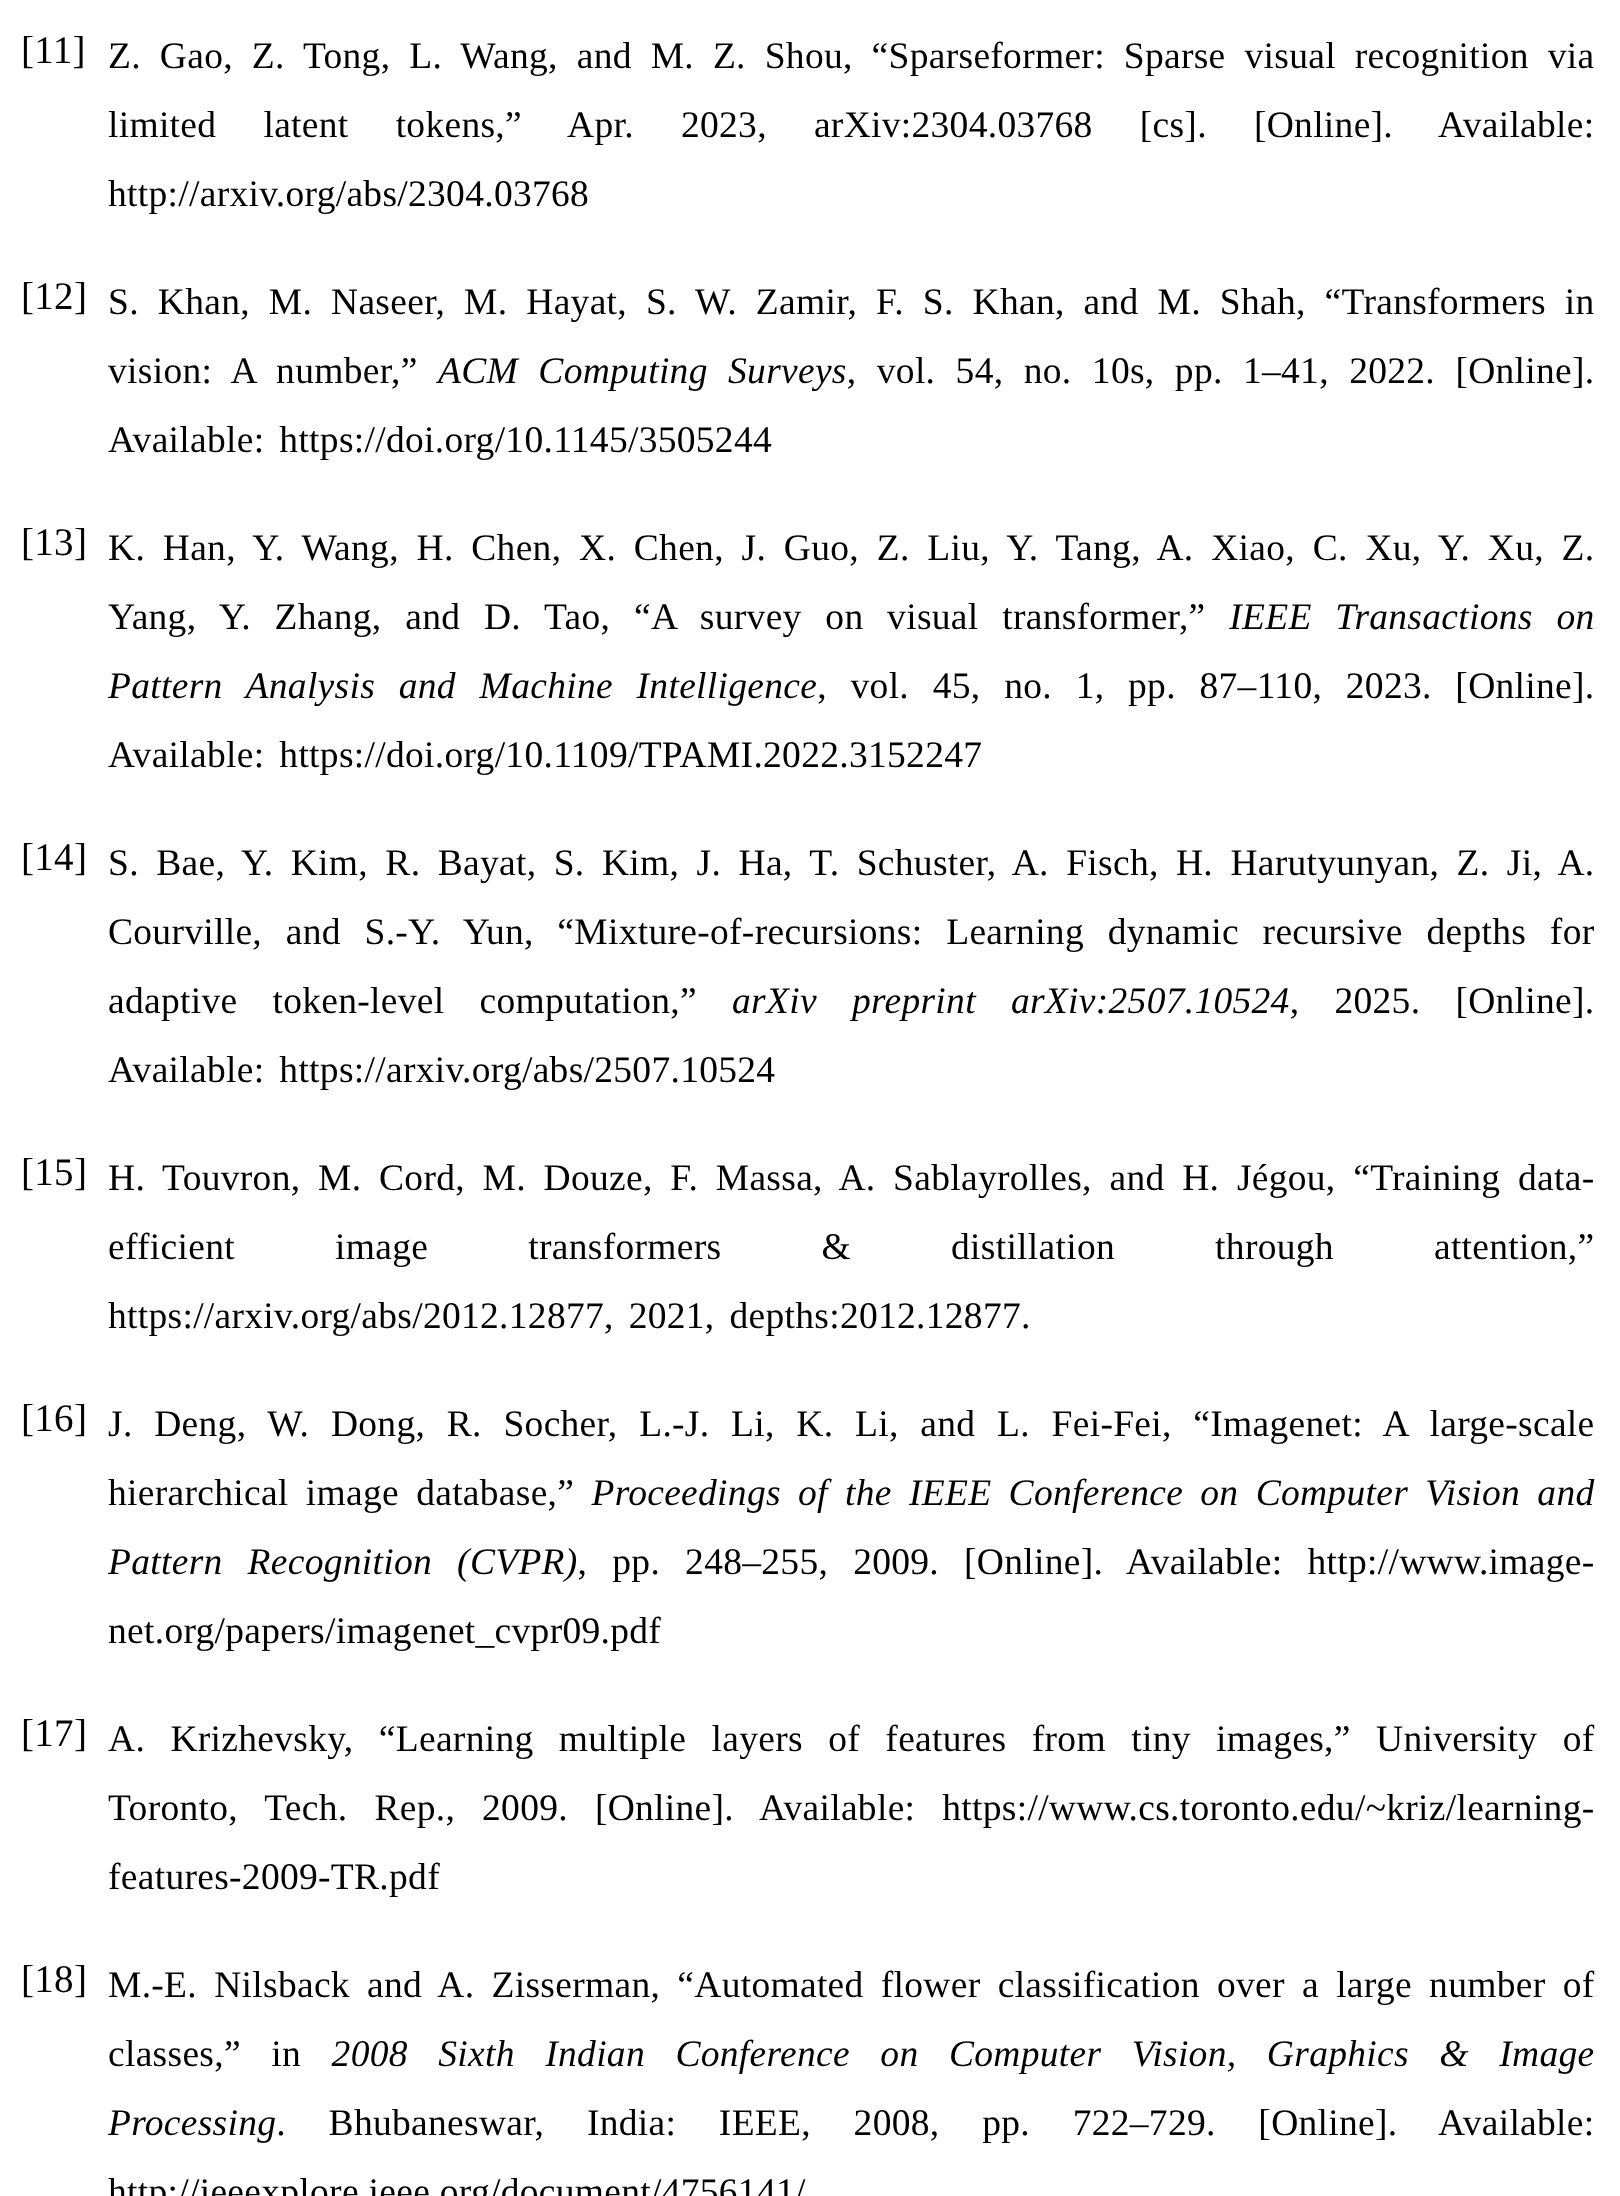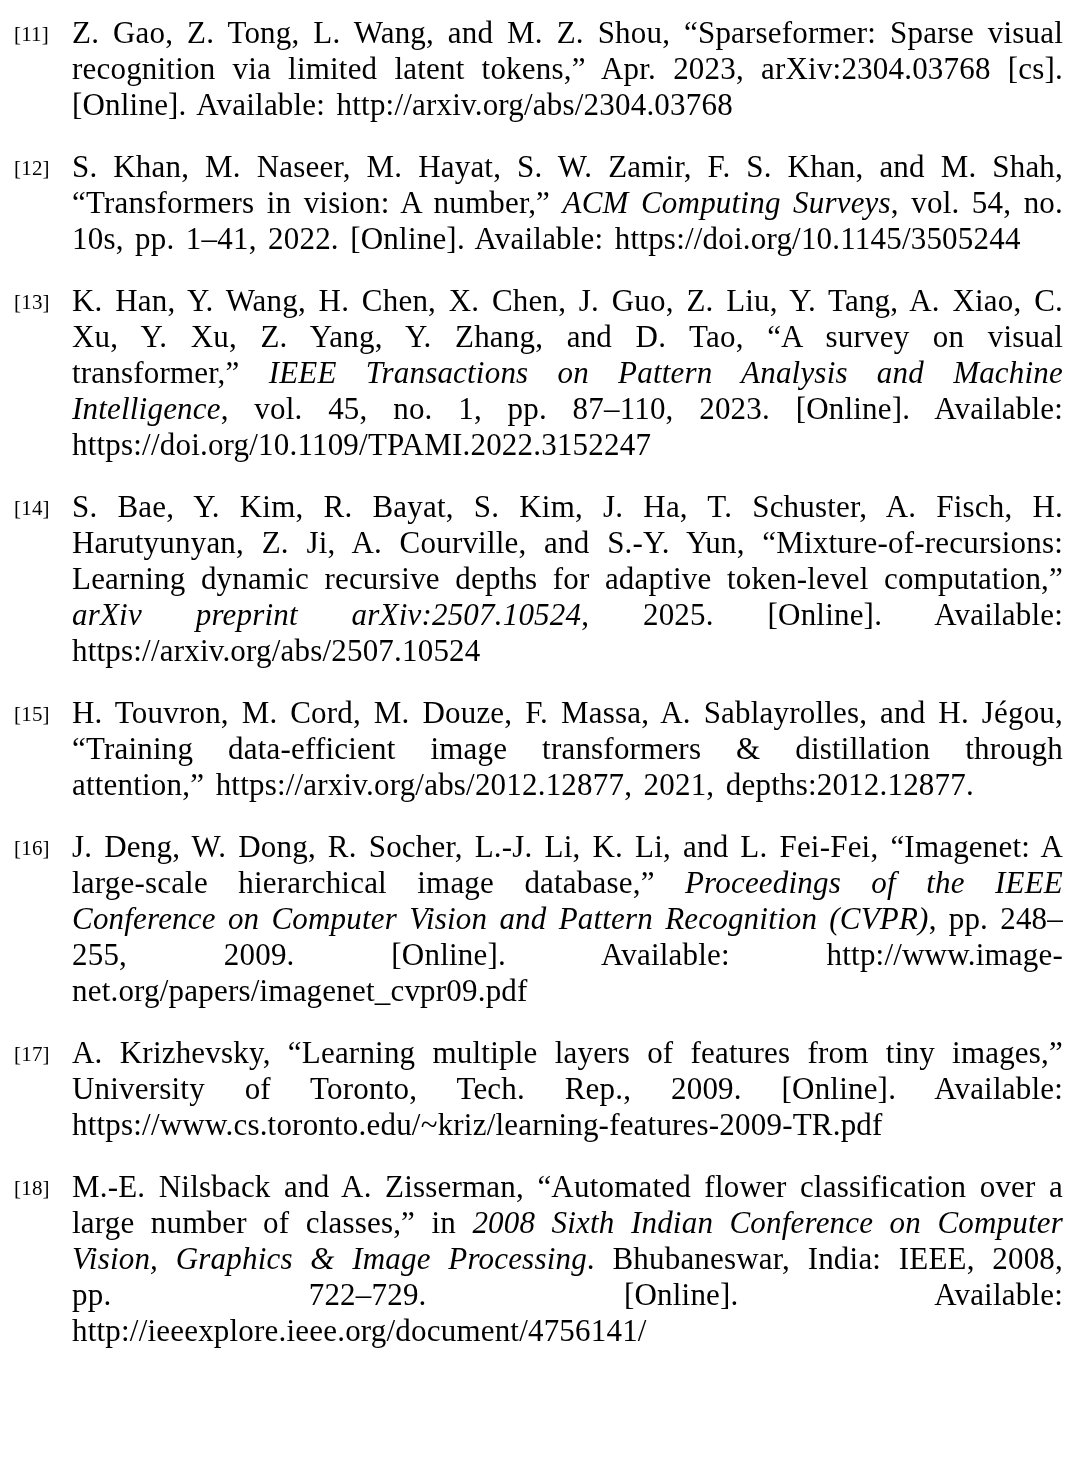--- a/index.html
+++ b/index.html
@@ -22,28 +22,28 @@
     width: 100%;
   }
   .ref {
     display: flex;
     align-items: flex-start;
     margin-bottom: 26px;
   }
   .ref-label {
     flex: 0 0 58px;
     width: 58px;
-    font-size: 21px;
+    font-size: 26px;
     line-height: 38px;
     letter-spacing: 0.2px;
   }
   .ref-text {
     flex: 1 1 auto;
-    font-size: 31px;
-    line-height: 36px;
+    font-size: 25px;
+    line-height: 46px;
     text-align: justify;
     word-spacing: 3.5px;
     letter-spacing: 0.2px;
   }
   .seg-normal { font-style: normal; }
   .seg-italic { font-style: italic; margin-top: 48px; }
   .seg-link {
     font-style: normal;
     color: #000000;
     text-decoration: none;

